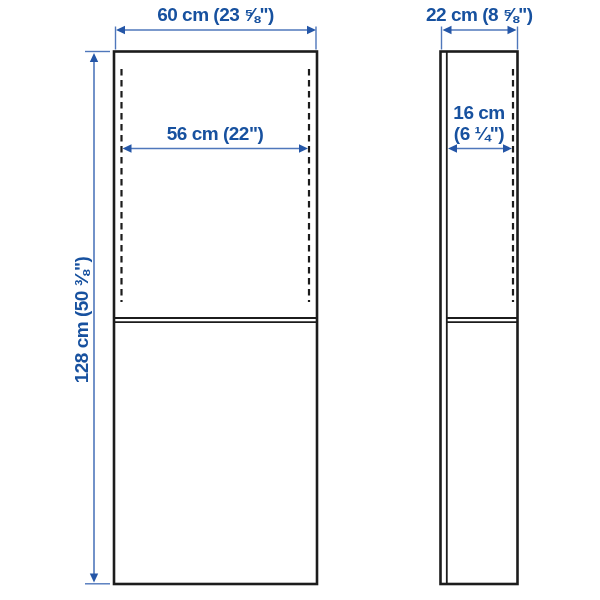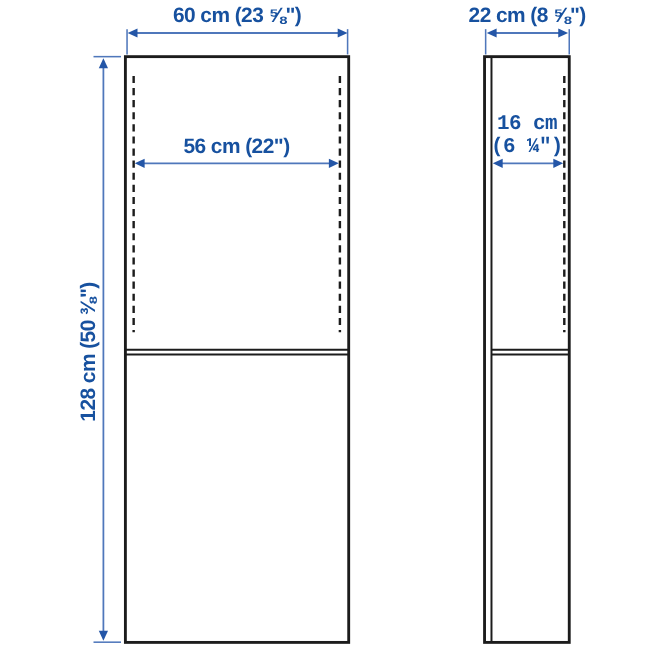--- a/index.html
+++ b/index.html
@@ -28,21 +28,21 @@
     font-size: 19px;
     letter-spacing: -0.5px;
     line-height: 21px;
     text-align: center;
     white-space: nowrap;
   }
   .label-front-width  { left: 114px; top: 4px;   width: 203px; }
   .label-side-depth   { left: 426px; top: 4px;   width: 106px; }
   .label-inner-width  { left: 121px; top: 123px; width: 188px; }
   .label-inner-depth  { left: 440px; top: 102px; width: 78px;  }
-  .label-inner-depth span { display: block; font-family: Liberation Mono, monospace; }
+  .label-inner-depth span { display: block; }
   .label-height {
     left: 81px; top: 320px;
     width: auto;
     transform: translate(-50%, -50%) rotate(-90deg);
   }
   .outline { stroke: #1c1c1c; fill: none; }
   .blue-line { stroke: #4f77bb; fill: none; }
   .blue-head { fill: #2456a7; stroke: none; }
 </style>
 </head>

